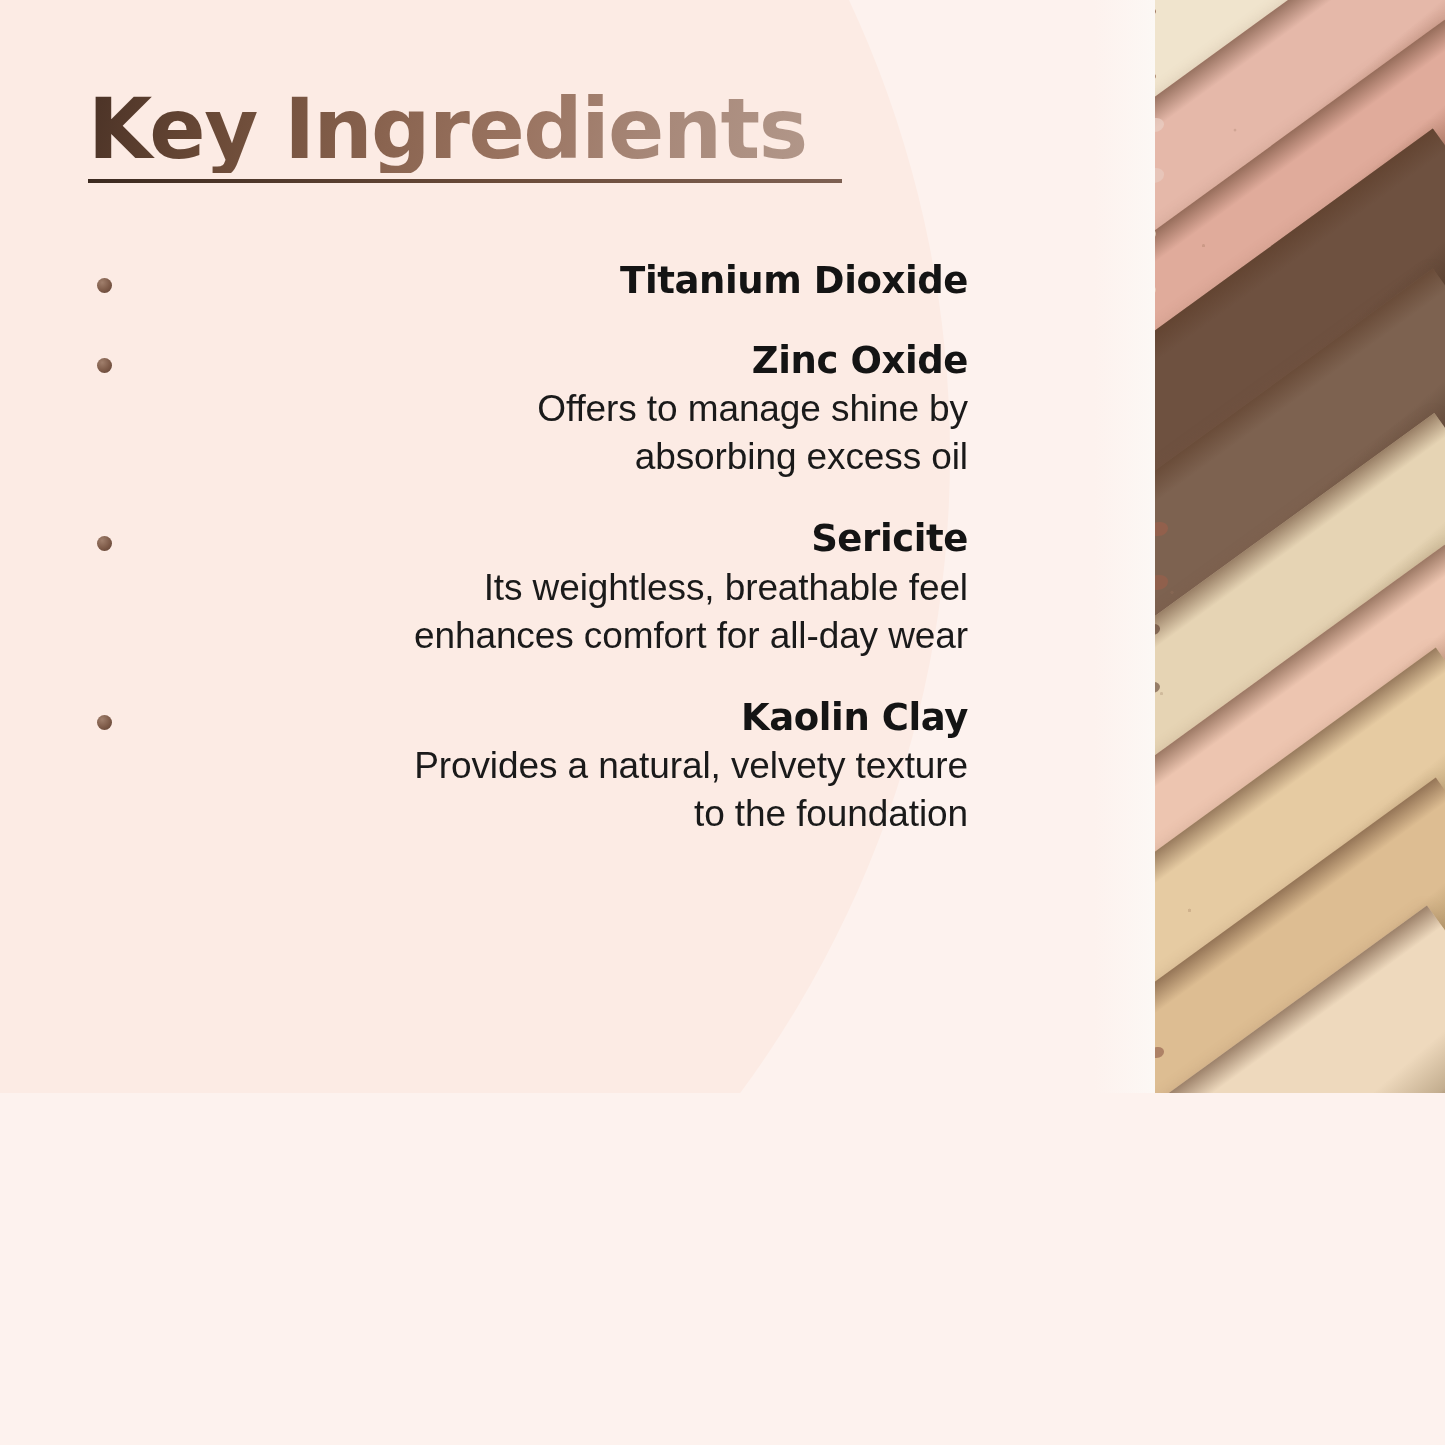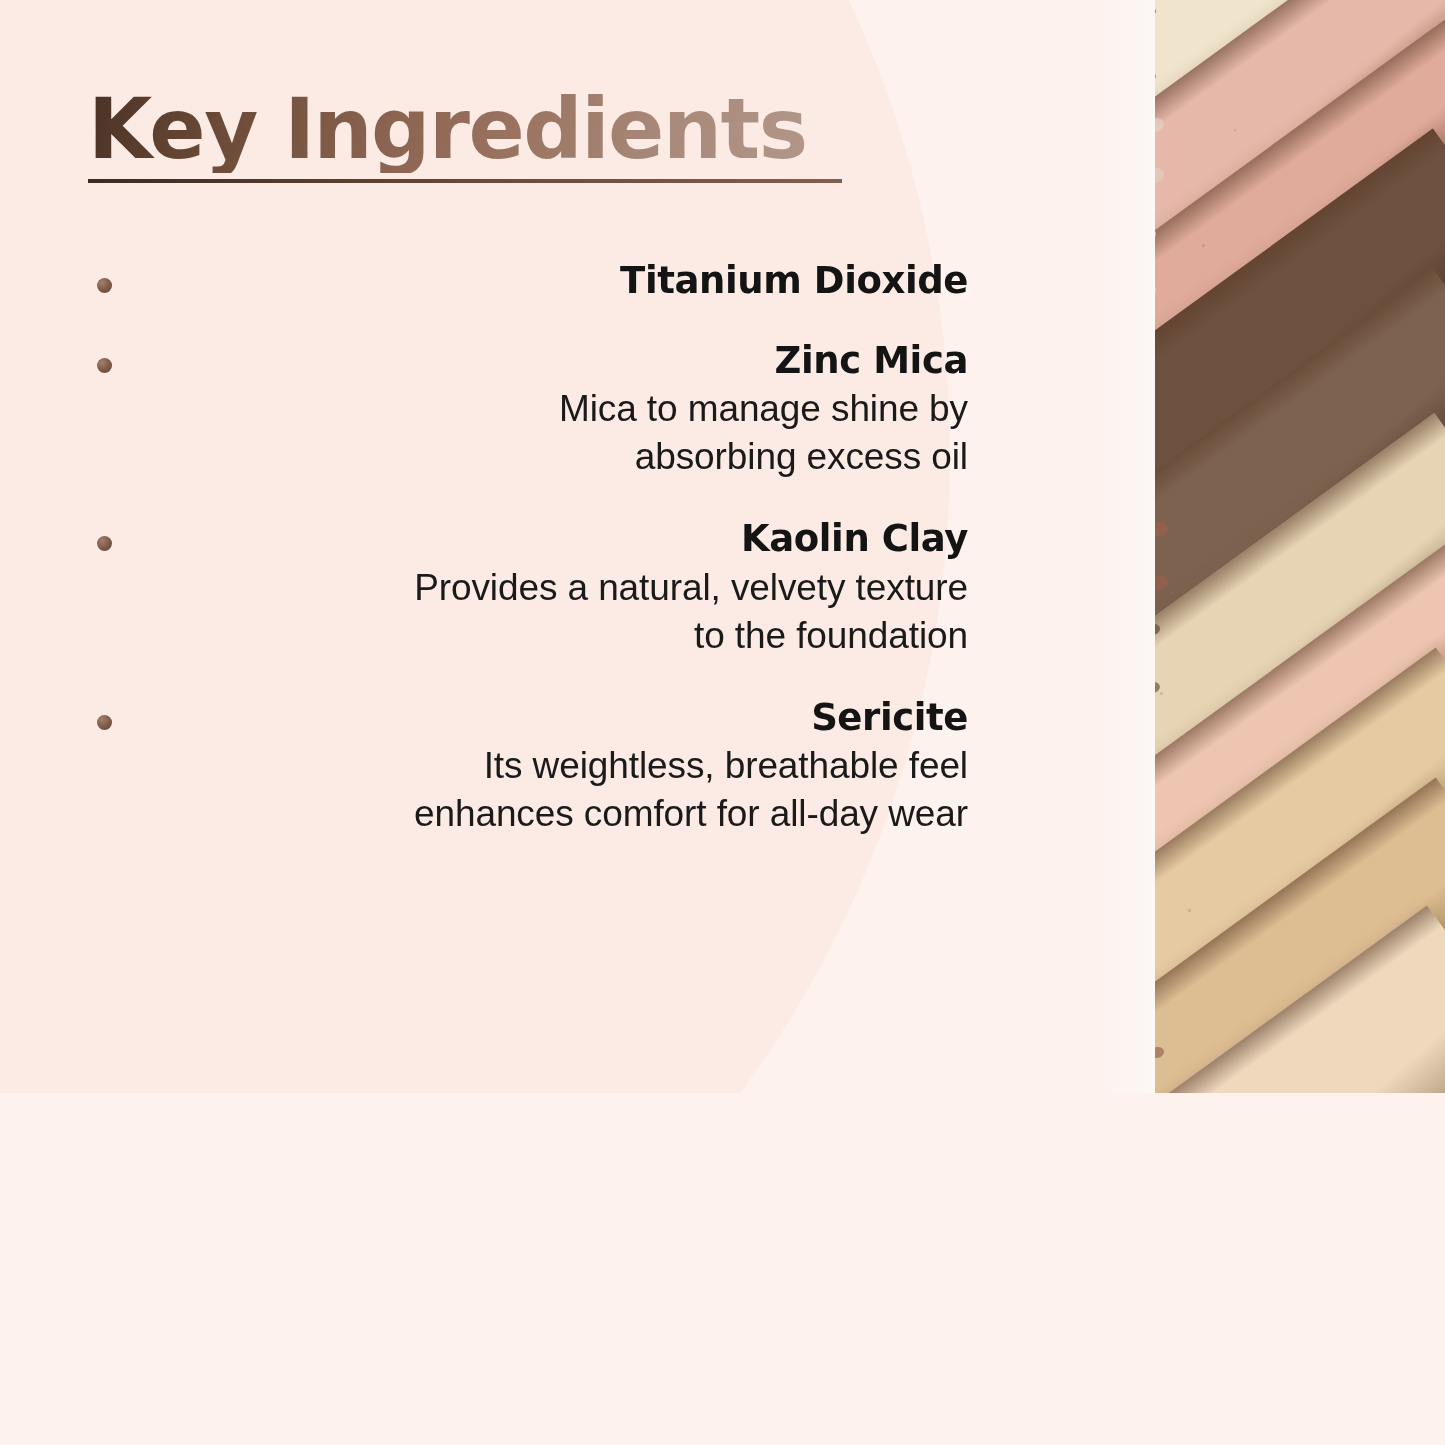--- a/index.html
+++ b/index.html
@@ -306,32 +306,32 @@
       <div class="title-rule"></div>
     </div>
 
     <ul class="list" id="ingredient-list" style="list-style:none;margin:0;padding:0;text-align:right;">
         <li class="item">
           <span class="bullet"></span>
           <h2 class="item-name">Titanium Dioxide</h2>
         </li>
         <li class="item">
           <span class="bullet"></span>
-          <h2 class="item-name">Zinc Mica</h2>
-          <p class="item-desc">Mica to manage shine by
+          <h2 class="item-name">Zinc Oxide</h2>
+          <p class="item-desc">Offers to manage shine by
 absorbing excess oil</p>
+        </li>
+        <li class="item">
+          <span class="bullet"></span>
+          <h2 class="item-name">Sericite</h2>
+          <p class="item-desc">Its weightless, breathable feel
+enhances comfort for all-day wear</p>
         </li>
         <li class="item">
           <span class="bullet"></span>
           <h2 class="item-name">Kaolin Clay</h2>
           <p class="item-desc">Provides a natural, velvety texture
 to the foundation</p>
         </li>
-        <li class="item">
-          <span class="bullet"></span>
-          <h2 class="item-name">Sericite</h2>
-          <p class="item-desc">Its weightless, breathable feel
-enhances comfort for all-day wear</p>
-        </li>
       </ul>
 
   </div>
 </div>
 
 </body></html>

